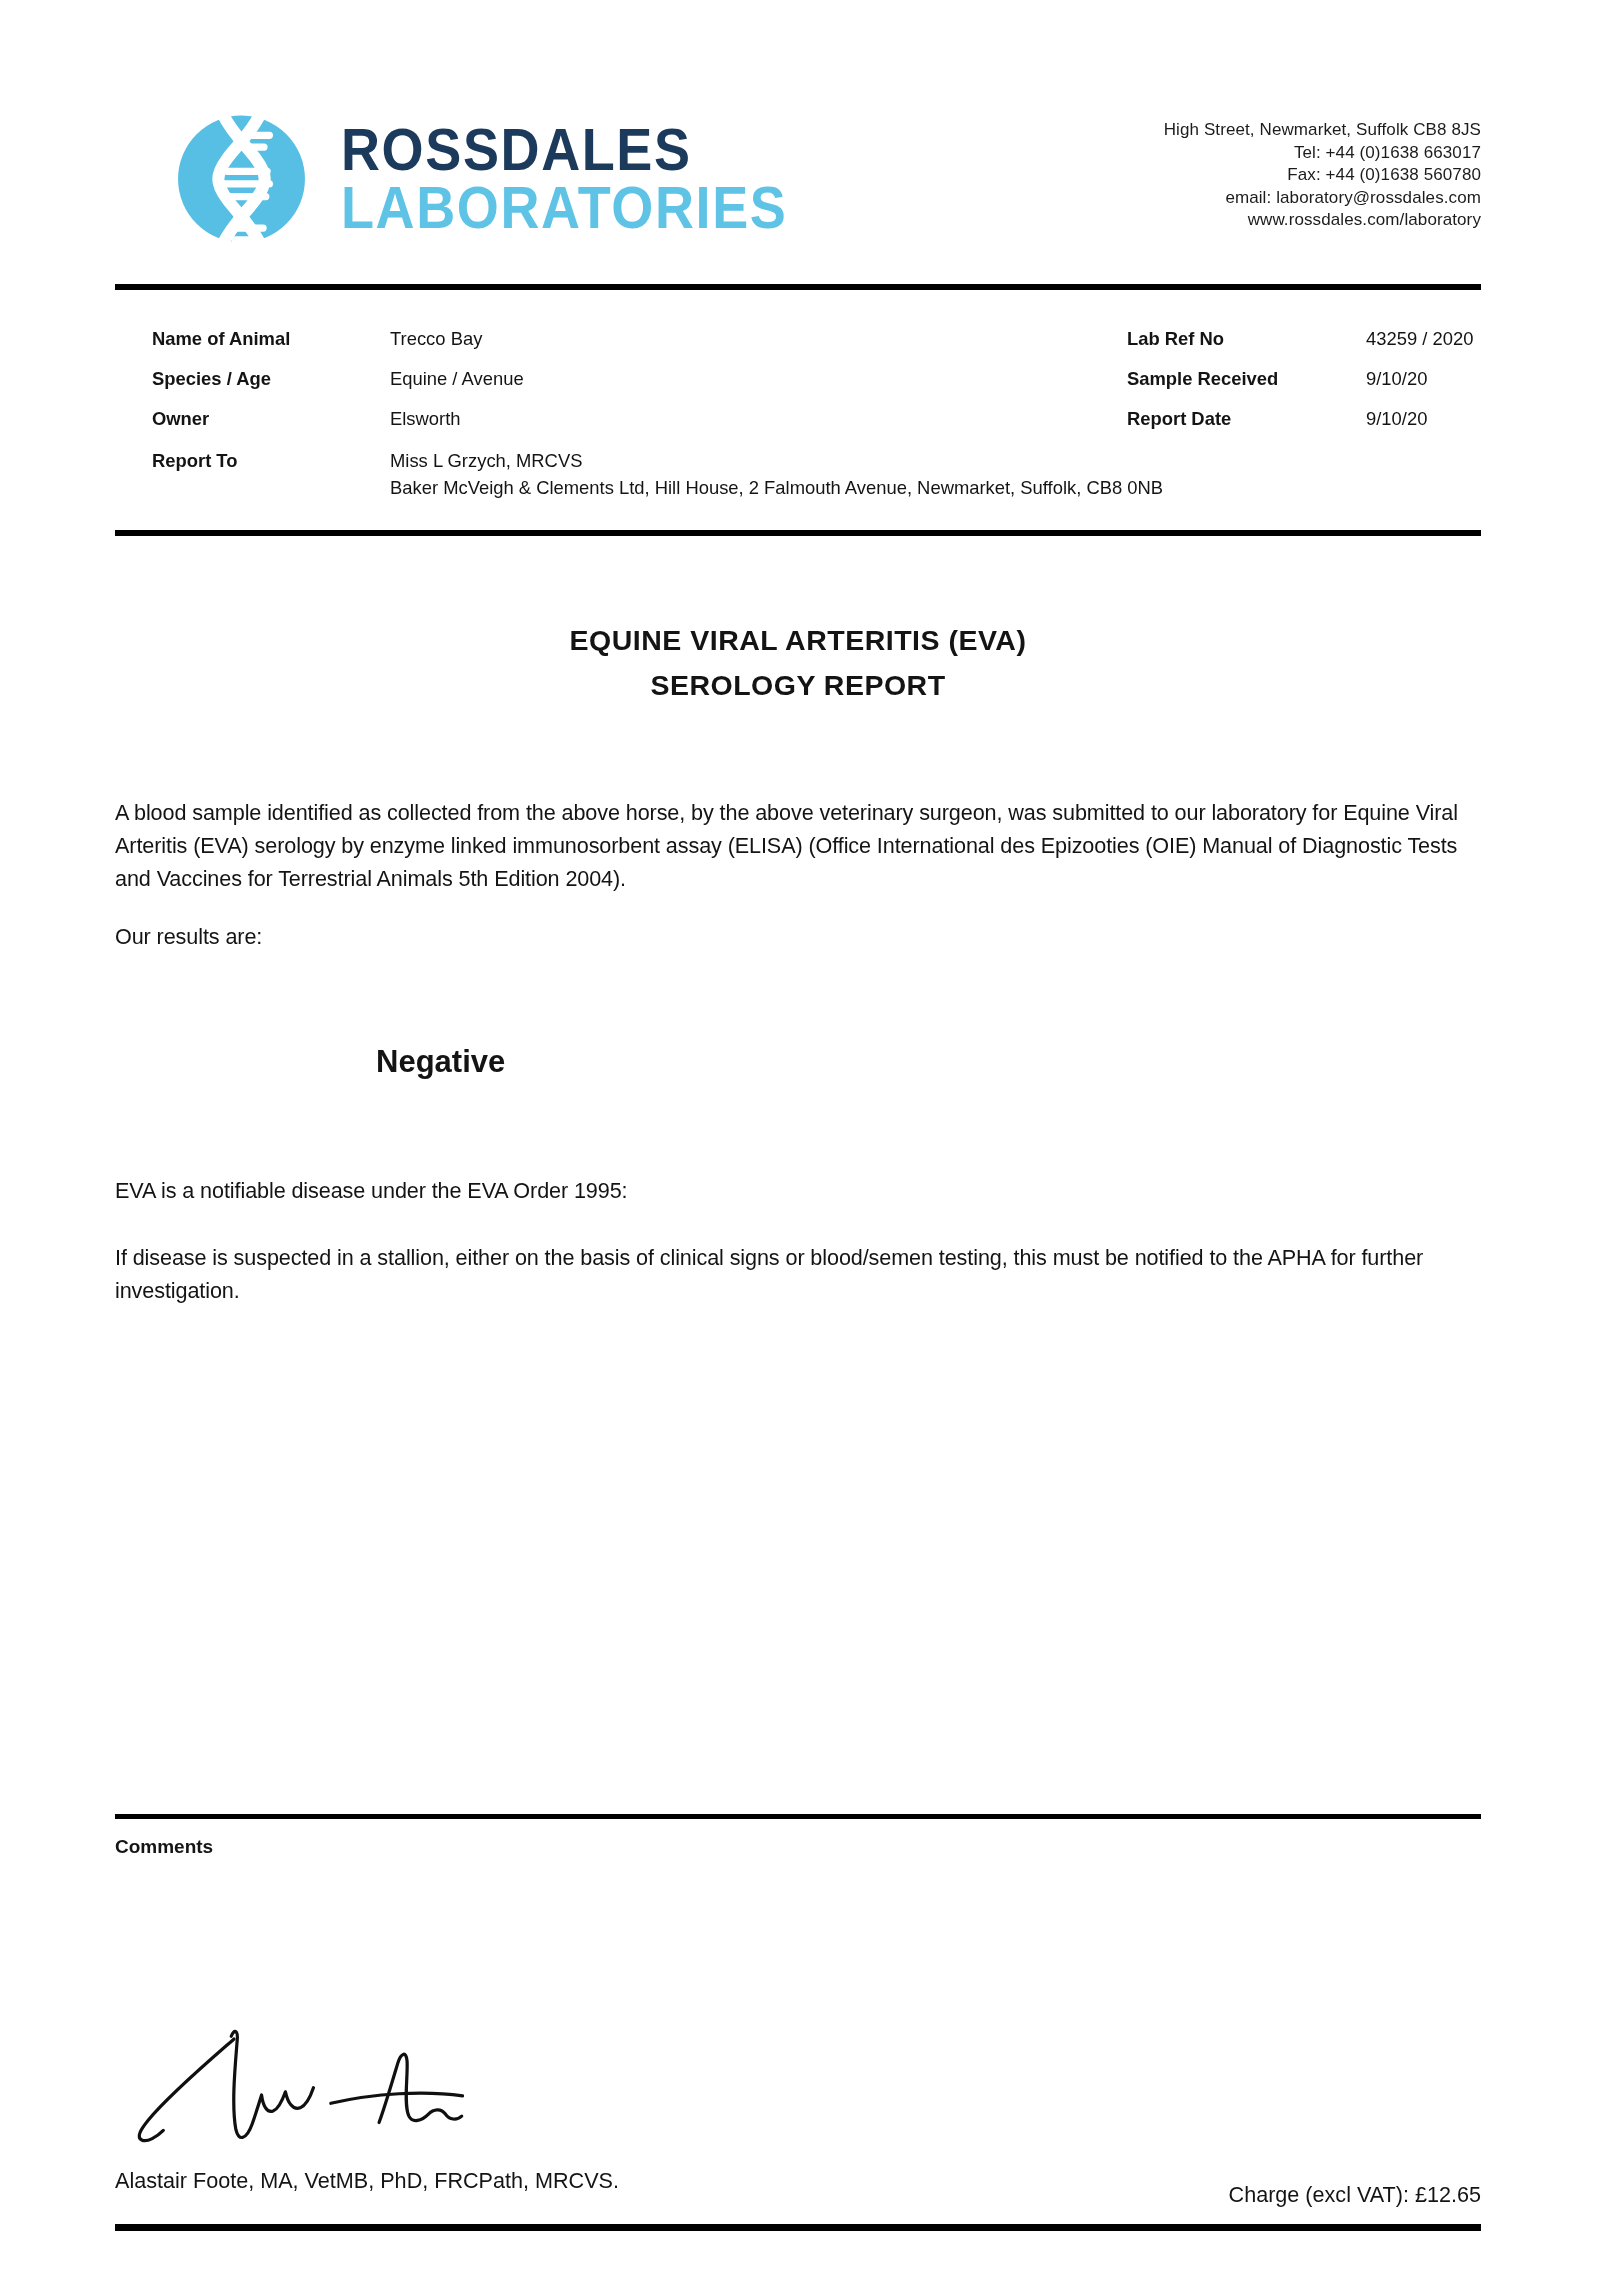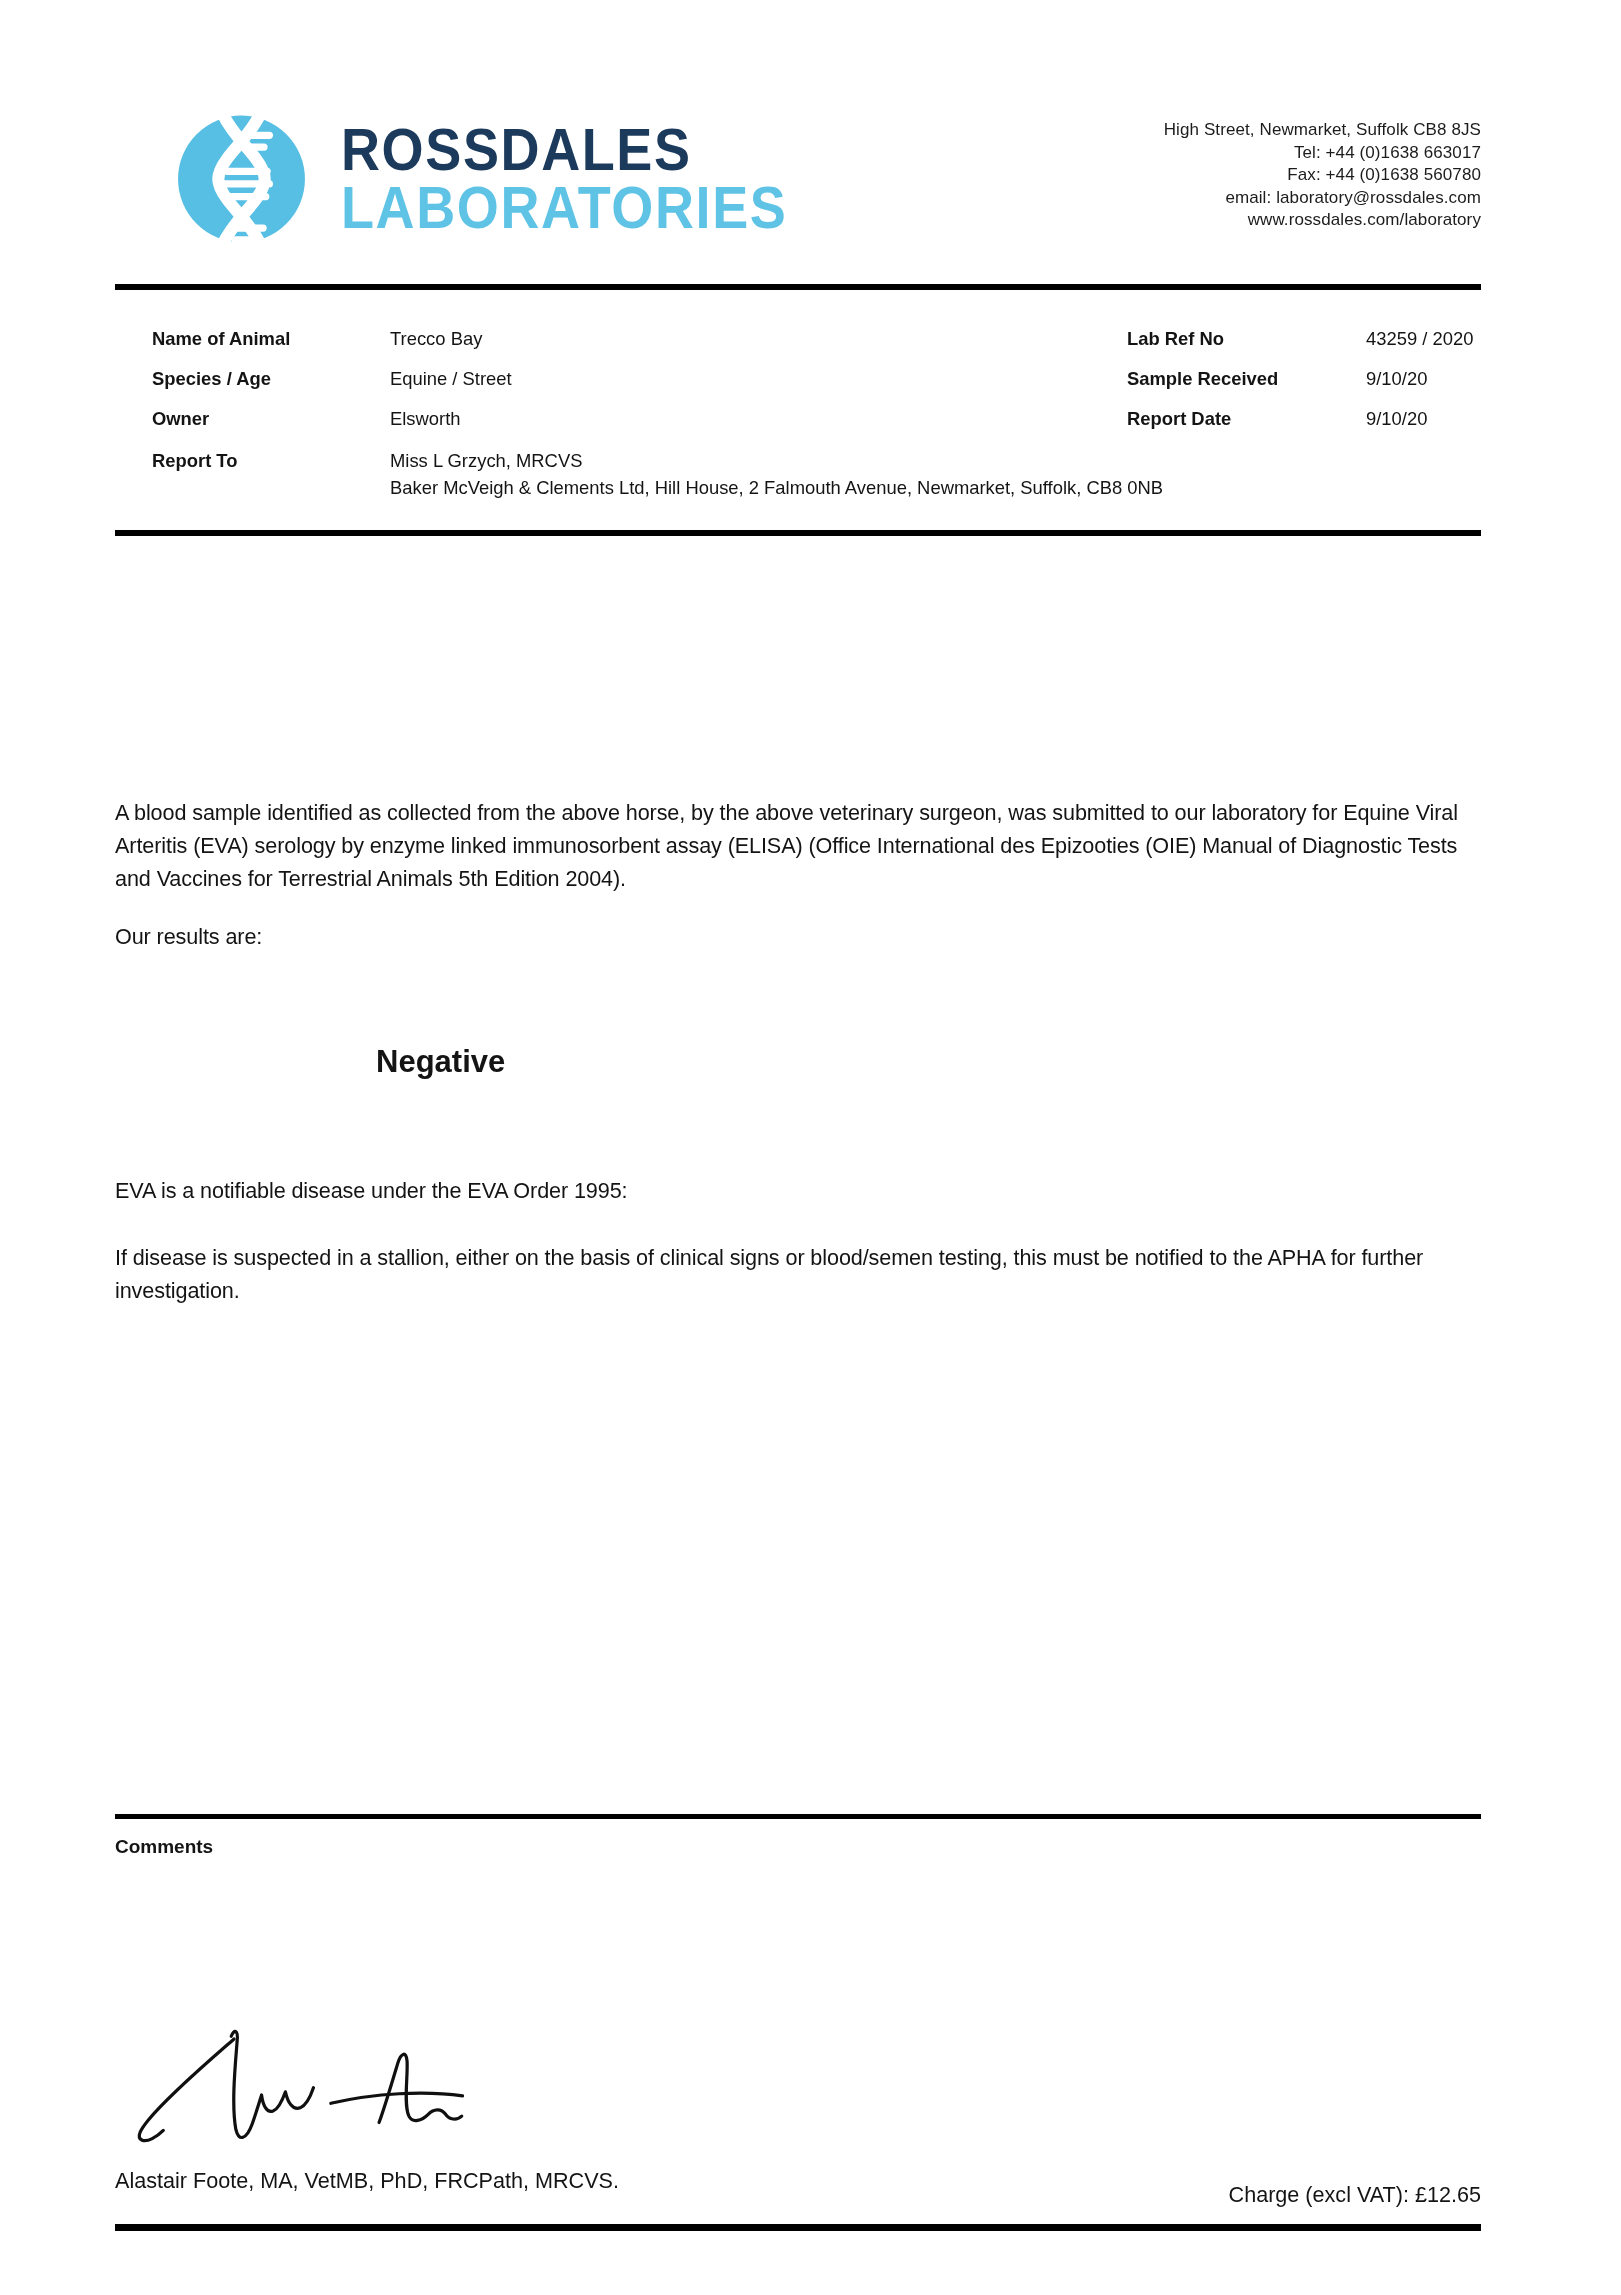--- a/index.html
+++ b/index.html
@@ -91,36 +91,40 @@
     <div>Fax: +44 (0)1638 560780</div>
     <div>email: laboratory@rossdales.com</div>
     <div>www.rossdales.com/laboratory</div>
   </div>
 
   <div class="abs rule" style="top:284px;height:6px;"></div>
 
   <div class="abs dlabel" style="left:152px;top:328px;">Name of Animal</div>
   <div class="abs dvalue" style="left:342px;top:328px;">Trecco Bay</div>
   <div class="abs dlabel" style="left:152px;top:368px;">Species / Age</div>
-  <div class="abs dvalue" style="left:342px;top:368px;">Equine / Street</div>
+  <div class="abs dvalue" style="left:342px;top:368px;">Equine / Avenue</div>
   <div class="abs dlabel" style="left:152px;top:408px;">Owner</div>
   <div class="abs dvalue" style="left:342px;top:408px;">Elsworth</div>
   <div class="abs dlabel" style="left:152px;top:450px;">Report To</div>
   <div class="abs dvalue" style="left:342px;top:450px;">Miss L Grzych, MRCVS</div>
   <div class="abs dvalue" style="left:342px;top:477px;">Baker McVeigh &amp; Clements Ltd, Hill House, 2 Falmouth Avenue, Newmarket, Suffolk, CB8 0NB</div>
 
   <div class="abs dlabel" style="left:1127px;top:328px;">Lab Ref No</div>
   <div class="abs dvalue" style="left:1318px;top:328px;">43259 / 2020</div>
   <div class="abs dlabel" style="left:1127px;top:368px;">Sample Received</div>
   <div class="abs dvalue" style="left:1318px;top:368px;">9/10/20</div>
   <div class="abs dlabel" style="left:1127px;top:408px;">Report Date</div>
   <div class="abs dvalue" style="left:1318px;top:408px;">9/10/20</div>
 
   <div class="abs rule" style="top:530px;height:6px;"></div>
 
+  <div class="abs title" style="top:618px;">
+    <div>EQUINE VIRAL ARTERITIS (EVA)</div>
+    <div>SEROLOGY REPORT</div>
+  </div>
 
   <div class="abs body-text" style="top:796px;">A blood sample identified as collected from the above horse, by the above veterinary surgeon, was submitted to our laboratory for Equine Viral Arteritis (EVA) serology by enzyme linked immunosorbent assay (ELISA) (Office International des Epizooties (OIE) Manual of Diagnostic Tests and Vaccines for Terrestrial Animals 5th Edition 2004).</div>
 
   <div class="abs body-text" style="top:920px;">Our results are:</div>
 
   <div class="abs result" style="top:1043px;">Negative</div>
 
   <div class="abs body-text" style="top:1164px;margin-top:10px;">EVA is a notifiable disease under the EVA Order 1995:</div>
 
   <div class="abs body-text" style="top:1241px;">If disease is suspected in a stallion, either on the basis of clinical signs or blood/semen testing, this must be notified to the APHA for further investigation.</div>

